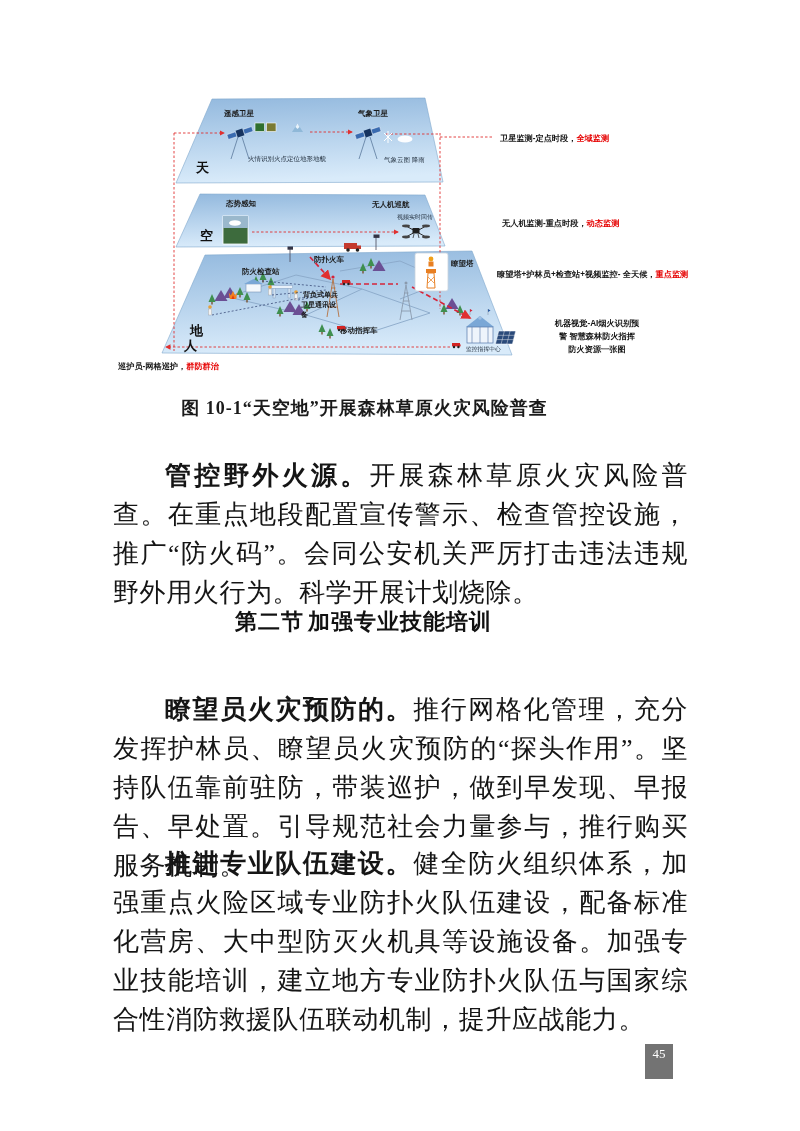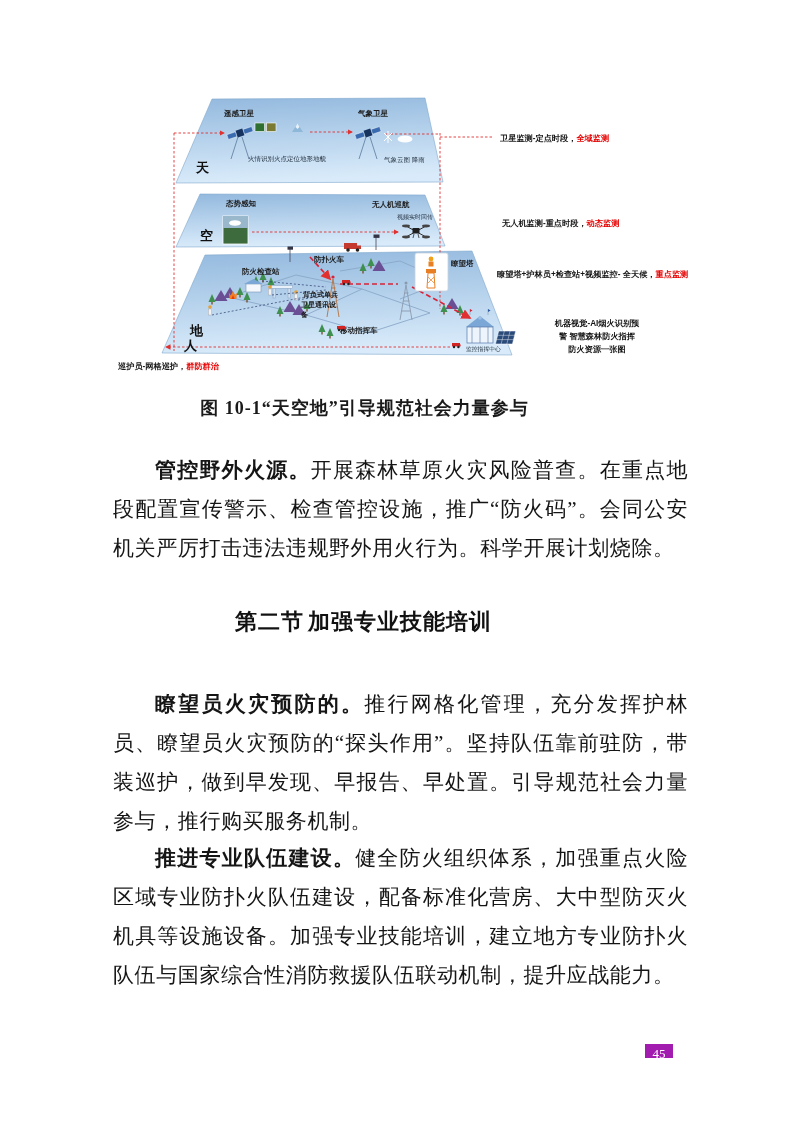--- a/index.html
+++ b/index.html
@@ -17,37 +17,37 @@
   .sv-red{fill:#e60000;}
   
   .caption{
     position:absolute;left:113px;width:575px;top:396px;text-align:center;
     font-size:18px;font-weight:bold;letter-spacing:1px;transform:translateX(-36px);
   }
   .caption .cap-label{}
   
   .para{
     position:absolute;left:113px;width:575px;
-    font-size:21px;line-height:39px;letter-spacing:0.6px;
+    font-size:26px;line-height:39px;letter-spacing:0.6px;
     text-align:justify;text-indent:2em;color:#151515;
   }
   .para .lead{font-weight:bold;}
   .p1{top:430px;}
   .p2{top:664px;}
   .p3{top:818px;}
   .section-heading{
     position:absolute;left:113px;width:575px;top:607px;text-align:center;
     font-family:"Liberation Sans",sans-serif;font-weight:bold;font-size:22px;
     letter-spacing:1px;transform:translateX(-37px);color:#111;
   }
   .section-heading .sec-num{margin-right:4px;}
   
   .page-num{
-    position:absolute;left:645px;top:1044px;width:28px;height:14px;
-    background:#a21caf;color:#ffffff;font-size:13px;line-height:19px;text-align:center;
+    position:absolute;left:645px;top:1044px;width:28px;height:35px;
+    background:#737373;color:#ffffff;font-size:13px;line-height:19px;text-align:center;
   }
 </style>
 </head>
 <body>
 
 <div class="figure">
 <svg viewBox="0 0 600 310" width="600" height="310">
   <defs>
     <linearGradient id="lg" x1="0" y1="0" x2="0.12" y2="1">
       <stop offset="0" stop-color="#93b9de"></stop>
@@ -288,21 +288,21 @@
     <text class="sv-ann" x="497" y="254">警 智慧森林防火指挥</text>
     <text class="sv-ann" x="497" y="267">防火资源一张图</text>
   </g>
   <text class="sv-ann" x="18" y="284">
     <tspan>巡护员-网格巡护，</tspan><tspan class="sv-red">群防群治</tspan>
   </text>
 </svg>
 </div>
 
 <div class="caption">
-  <span class="cap-label">图 10-1</span><span>“天空地”引导规范社会力量参与</span>
+  <span class="cap-label">图 10-1</span><span>“天空地”开展森林草原火灾风险普查</span>
 </div>
 
 <p class="para p1">
   <span class="lead">管控野外火源。</span><span>开展森林草原火灾风险普查。在重点地段配置宣传警示、检查管控设施，推广“防火码”。会同公安机关严厉打击违法违规野外用火行为。科学开展计划烧除。</span>
 </p>
 
 <div class="section-heading">
   <span class="sec-num">第二节</span><span>加强专业技能培训</span>
 </div>
 

